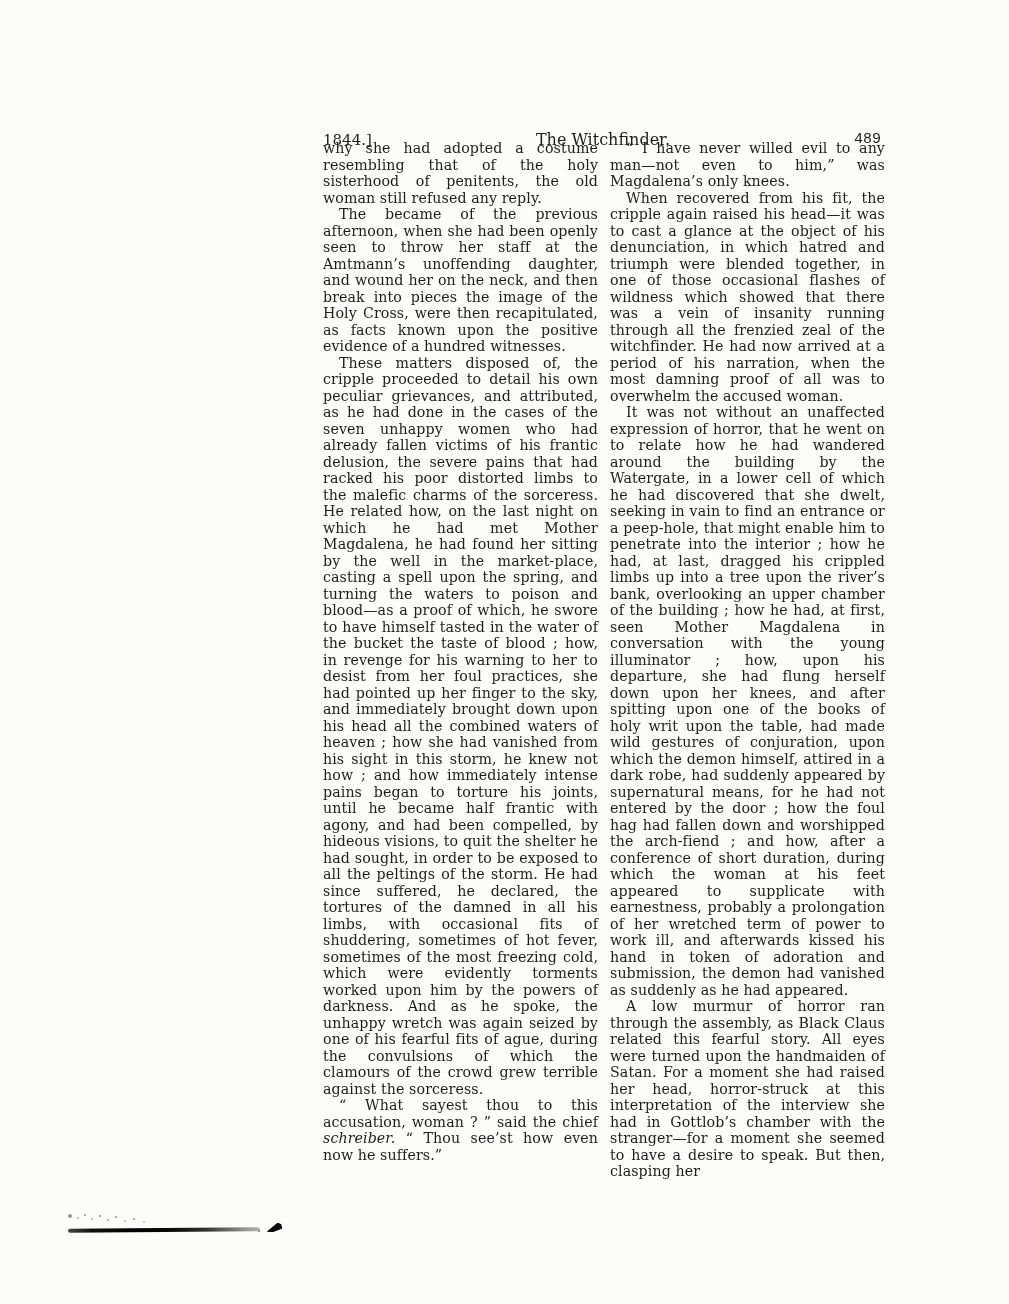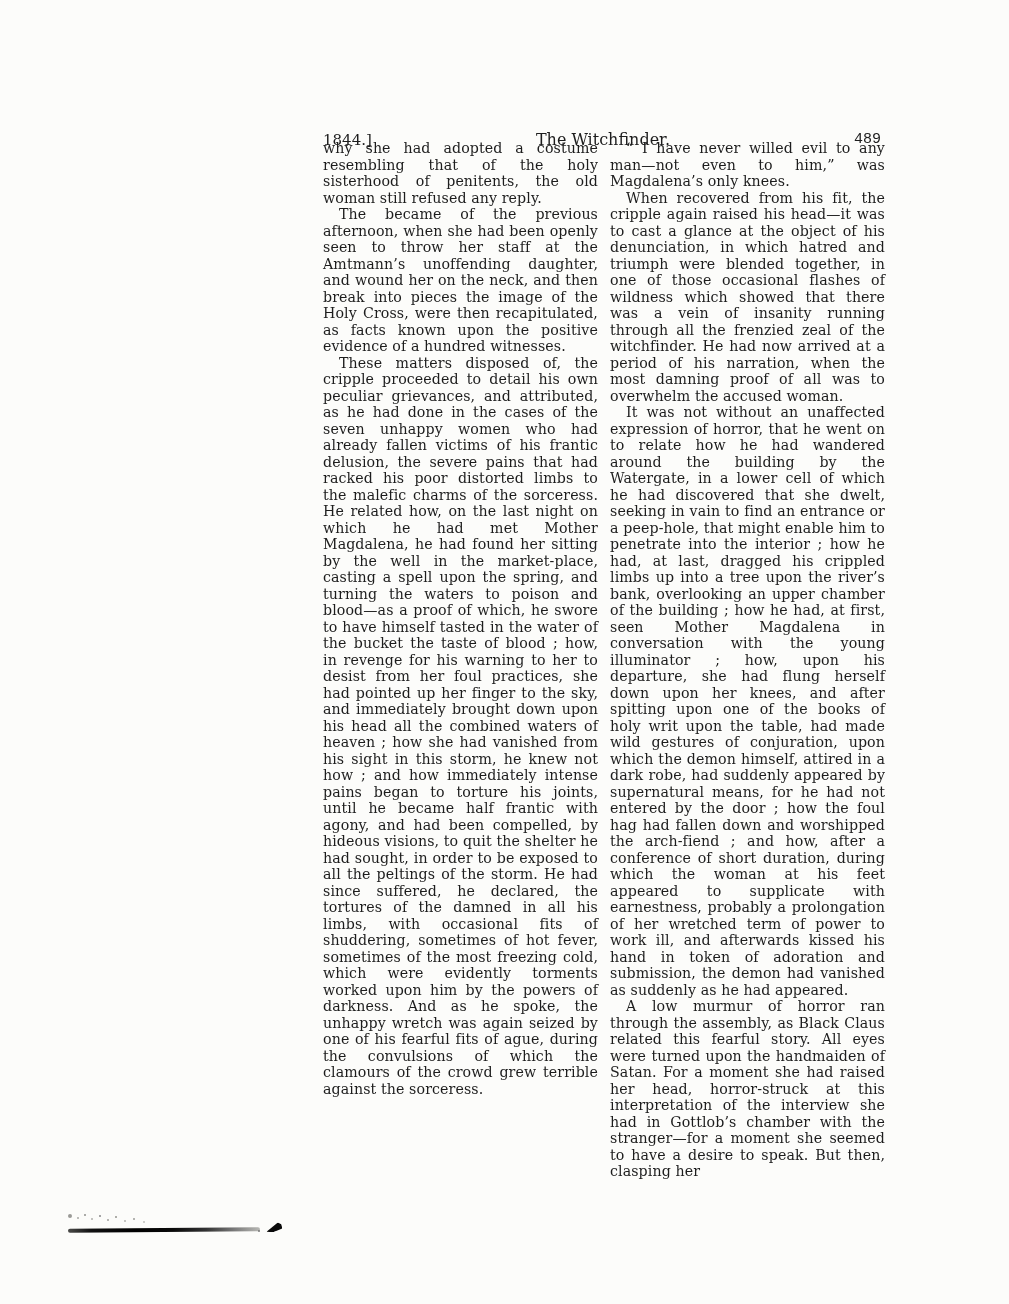--- a/index.html
+++ b/index.html
@@ -135,20 +135,21 @@
     <span class="title">The Witchfinder.</span>
     <span class="pagenum">489</span>
   </div>
 
   <div class="columns">
 
     <div class="col">
       <p class="no-indent">why she had adopted a costume resembling that of the holy sisterhood of penitents, the old woman still refused any reply.</p>
       <p>The became of the previous afternoon, when she had been openly seen to throw her staff at the Amtmann’s unoffending daughter, and wound her on the neck, and then break into pieces the image of the Holy Cross, were then recapitulated, as facts known upon the positive evidence of a hundred witnesses.</p>
       <p>These matters disposed of, the cripple proceeded to detail his own peculiar grievances, and attributed, as he had done in the cases of the seven unhappy women who had already fallen victims of his frantic delusion, the severe pains that had racked his poor distorted limbs to the malefic charms of the sorceress. He related how, on the last night on which he had met Mother Magdalena, he had found her sitting by the well in the market-place, casting a spell upon the spring, and turning the waters to poison and blood—as a proof of which, he swore to have himself tasted in the water of the bucket the taste of blood ; how, in revenge for his warning to her to desist from her foul practices, she had pointed up her finger to the sky, and immediately brought down upon his head all the combined waters of heaven ; how she had vanished from his sight in this storm, he knew not how ; and how immediately intense pains began to torture his joints, until he became half frantic with agony, and had been compelled, by hideous visions, to quit the shelter he had sought, in order to be exposed to all the peltings of the storm. He had since suffered, he declared, the tortures of the damned in all his limbs, with occasional fits of shuddering, sometimes of hot fever, sometimes of the most freezing cold, which were evidently torments worked upon him by the powers of darkness. And as he spoke, the unhappy wretch was again seized by one of his fearful fits of ague, during the convulsions of which the clamours of the crowd grew terrible against the sorceress.</p>
+      <p><span>“ What sayest thou to this accusation, woman ? ” said the chief </span><span class="italic">schreiber.</span><span> “ Thou see’st how even now he suffers.”</span></p>
     </div>
 
     <div class="col">
       <p>“ I have never willed evil to any man—not even to him,” was Magdalena’s only knees.</p>
       <p>When recovered from his fit, the cripple again raised his head—it was to cast a glance at the object of his denunciation, in which hatred and triumph were blended together, in one of those occasional flashes of wildness which showed that there was a vein of insanity running through all the frenzied zeal of the witchfinder. He had now arrived at a period of his narration, when the most damning proof of all was to overwhelm the accused woman.</p>
       <p>It was not without an unaffected expression of horror, that he went on to relate how he had wandered around the building by the Watergate, in a lower cell of which he had discovered that she dwelt, seeking in vain to find an entrance or a peep-hole, that might enable him to penetrate into the interior ; how he had, at last, dragged his crippled limbs up into a tree upon the river’s bank, overlooking an upper chamber of the building ; how he had, at first, seen Mother Magdalena in conversation with the young illuminator ; how, upon his departure, she had flung herself down upon her knees, and after spitting upon one of the books of holy writ upon the table, had made wild gestures of conjuration, upon which the demon himself, attired in a dark robe, had suddenly appeared by supernatural means, for he had not entered by the door ; how the foul hag had fallen down and worshipped the arch-fiend ; and how, after a conference of short duration, during which the woman at his feet appeared to supplicate with earnestness, probably a prolongation of her wretched term of power to work ill, and afterwards kissed his hand in token of adoration and submission, the demon had vanished as suddenly as he had appeared.</p>
       <p>A low murmur of horror ran through the assembly, as Black Claus related this fearful story. All eyes were turned upon the handmaiden of Satan. For a moment she had raised her head, horror-struck at this interpretation of the interview she had in Gottlob’s chamber with the stranger—for a moment she seemed to have a desire to speak. But then, clasping her</p>
     </div>
 
   </div>

